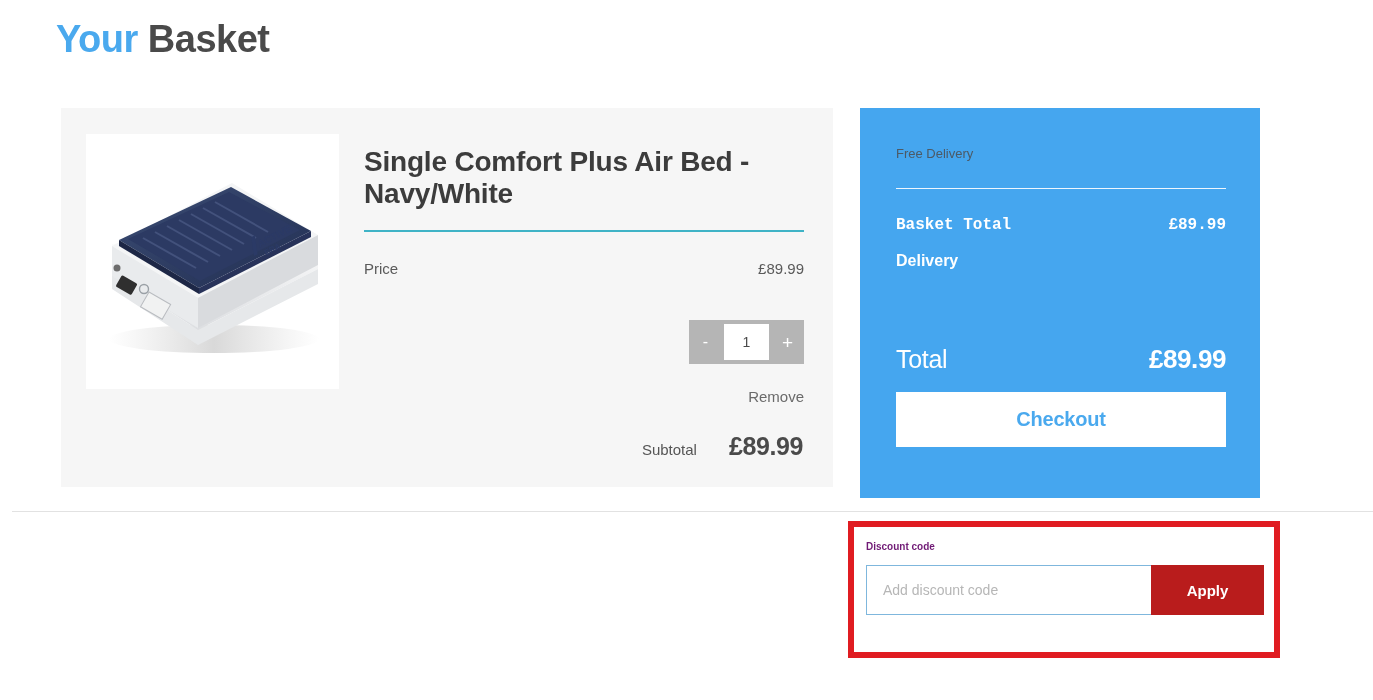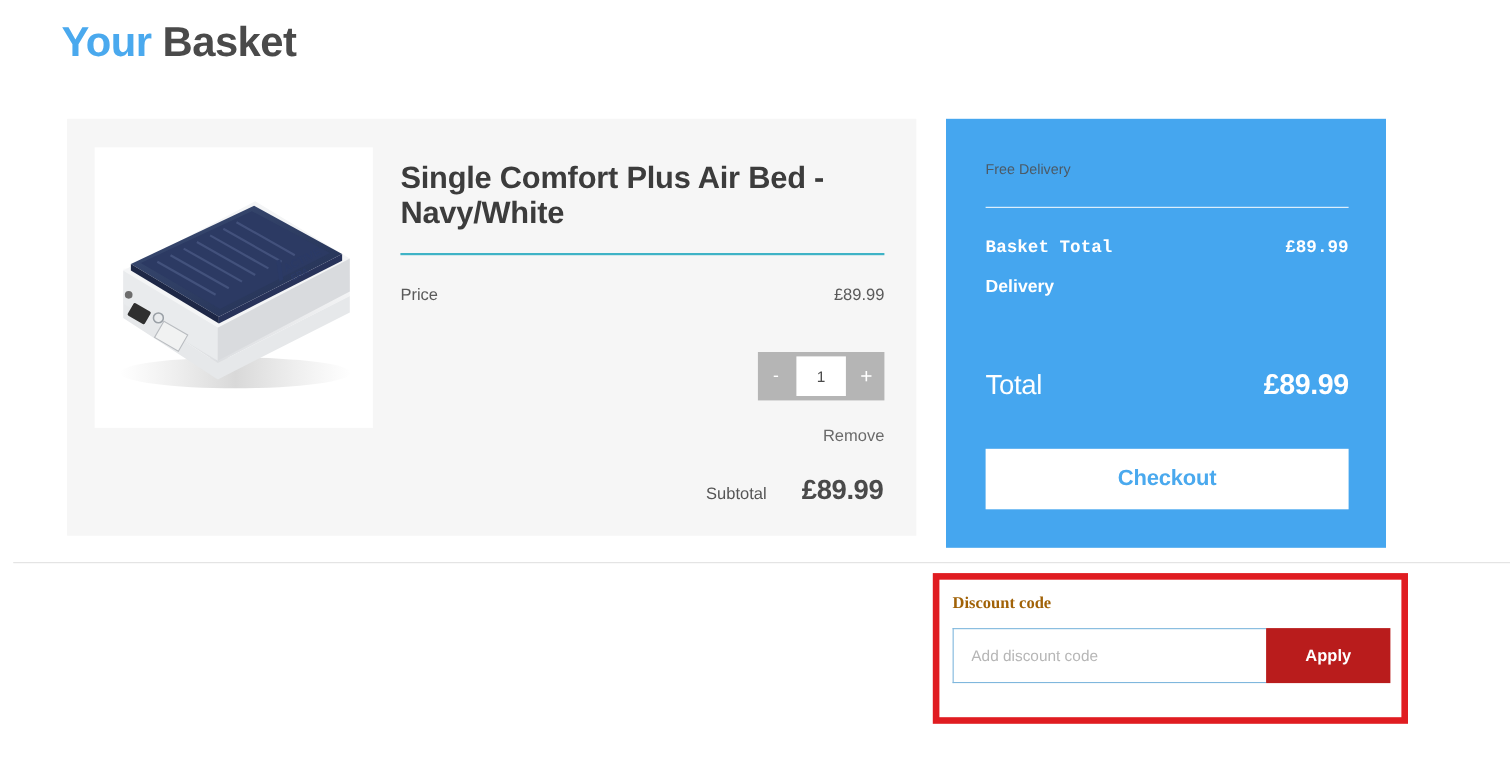--- a/index.html
+++ b/index.html
@@ -184,32 +184,32 @@
   .summary-row {
     position: absolute;
     left: 36px;
     width: 330px;
     display: flex;
     justify-content: space-between;
     align-items: baseline;
   }
   .row-basket-total { top: 108px; font-family: Liberation Mono, monospace; }
   .row-delivery     { top: 144px; }
-  .row-total        { top: 226px; }
+  .row-total        { top: 236px; }
 
   .summary-label { font-size: 16px; font-weight: bold; color: #ffffff; }
   .summary-value { font-size: 16px; font-weight: bold; color: #ffffff; }
 
   .total-label { font-size: 25px; font-weight: normal; color: #ffffff; letter-spacing: -0.3px; }
   .total-value { font-size: 26px; font-weight: bold; color: #ffffff; letter-spacing: -0.4px; }
 
   .checkout-button {
     position: absolute;
     left: 36px;
-    top: 300px;
+    top: 284px;
     width: 330px;
     height: 55px;
     background: #ffffff;
     border: none;
     color: #4aa9ee;
     font-size: 20px;
     font-weight: bold;
     cursor: pointer;
     font-family: "Liberation Sans", sans-serif;
     letter-spacing: -0.2px;
@@ -229,25 +229,24 @@
   .discount-inner {
     position: absolute;
     left: 0;
     top: 0;
     right: 0;
     bottom: 0;
     padding: 14px 12px 0 12px;
   }
 
   .discount-title {
-    font-size: 15px;
+    font-size: 10px;
     font-weight: bold;
-    color: #a16207;
+    color: #701a75;
     margin-bottom: 13px;
-    font-family: Liberation Serif, serif;
   }
 
   .discount-form {
     display: flex;
     width: 398px;
     height: 50px;
   }
   .discount-input {
     flex: 1;
     height: 50px;

